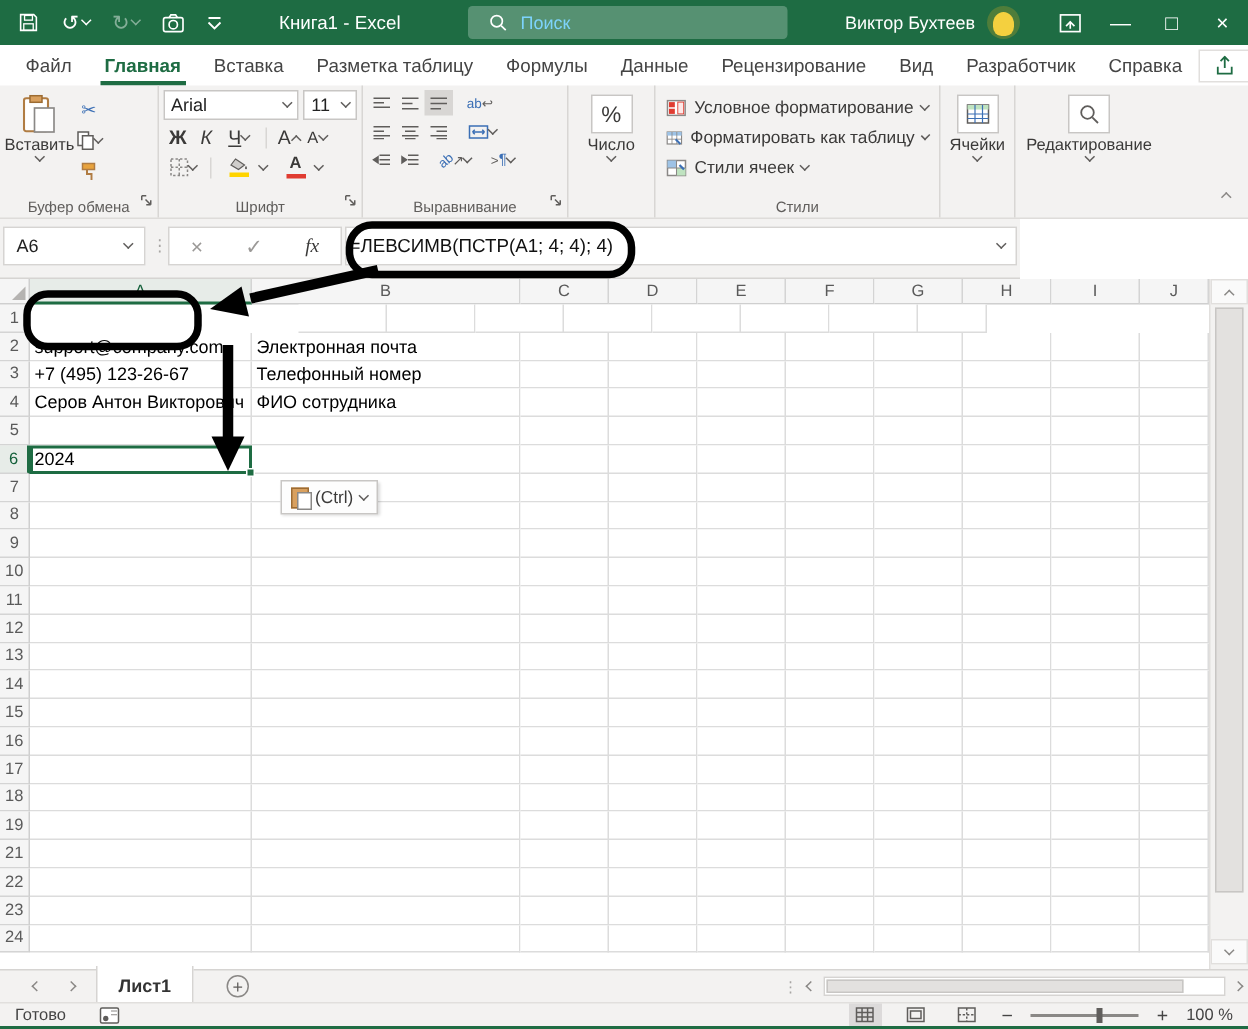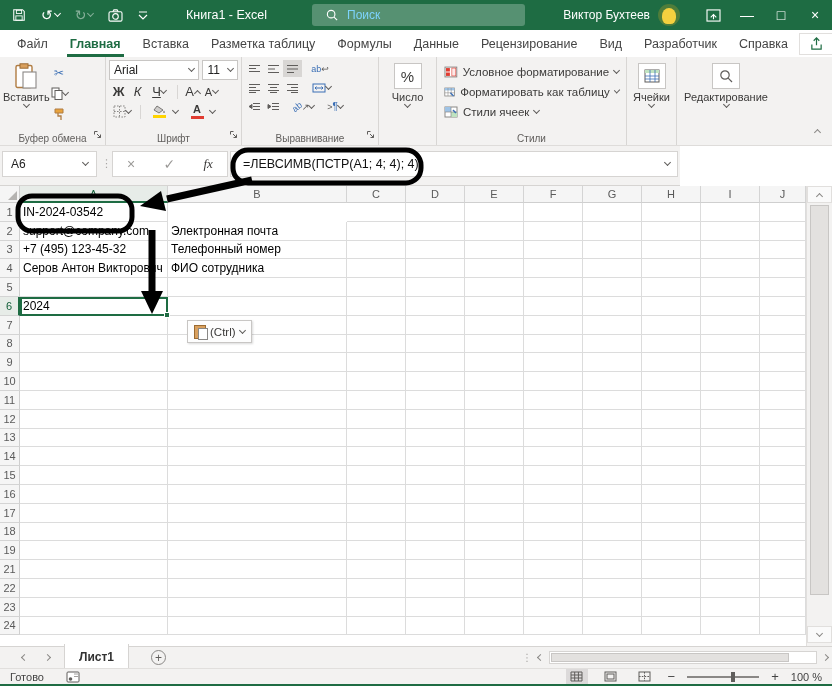--- a/index.html
+++ b/index.html
@@ -65,21 +65,21 @@
         border-bottom:1px solid #d6d4d2;display:flex;align-items:center;}
   .namebox{position:absolute;left:2px;top:5px;width:95px;height:26px;background:#fff;border:1px solid #d6d4d2;
            display:flex;align-items:center;font-size:12px;color:#222;padding-left:8px;}
   .namebox .cv{position:absolute;right:8px;}
   .fgrip{position:absolute;left:101px;top:11px;color:#a8a6a4;font-size:11px;letter-spacing:0;}
   .fbtns{position:absolute;left:112px;top:5px;width:116px;height:26px;background:#fff;border:1px solid #d6d4d2;
          display:flex;align-items:center;justify-content:space-around;}
   .fx{font-style:italic;font-size:13px;color:#3b3a39;font-family:"Liberation Serif",serif;}
   .gmark{color:#9b9997;font-size:14px;}
   .ffield{position:absolute;left:230px;top:5px;right:2px;height:26px;background:#fff;border:1px solid #d6d4d2;
-          display:flex;align-items:center;font-size:12.5px;color:#111;padding-left:12px;}
+          display:flex;align-items:center;font-size:12.5px;color:#111;padding-left:2px;}
   .ffield .cv{position:absolute;right:7px;}
 
   
   .gridwrap{position:absolute;top:186px;left:0;width:806px;height:460px;overflow:hidden;background:#fff;}
   .ghrow{display:flex;height:17px;}
   .corner{width:20px;height:17px;background:#f5f5f5;border-right:1px solid #cfcfcf;border-bottom:1px solid #cfcfcf;position:relative;}
   .corner::after{content:"";position:absolute;right:2px;bottom:2px;border-left:9px solid transparent;border-bottom:9px solid #b5b3b1;}
   .chdr{height:17px;background:#f5f5f5;border-right:1px solid #d4d4d4;border-bottom:1px solid #cfcfcf;
         display:flex;align-items:center;justify-content:center;font-size:11px;color:#5a5a5a;}
   .chdr.hl{background:#e7ece8;border-bottom:2px solid #1e6c43;color:#14603a;}
@@ -493,21 +493,20 @@
         <div class="chdr" style="width: 59px;">D</div>
         <div class="chdr" style="width: 59px;">E</div>
         <div class="chdr" style="width: 59px;">F</div>
         <div class="chdr" style="width: 59px;">G</div>
         <div class="chdr" style="width: 59px;">H</div>
         <div class="chdr" style="width: 59px;">I</div>
         <div class="chdr" style="width: 46px;">J</div>
       </div>
       <div class="grow">
         <div class="rhdr">1</div>
-        <div class="cell" style="width: 148px;">IN-2024-03542</div>
         <div class="cell" style="width: 179px; margin-top: 34px;">Инвентарный номер</div>
         <div class="cell" style="width: 59px;"></div>
         <div class="cell" style="width: 59px;"></div>
         <div class="cell" style="width: 59px;"></div>
         <div class="cell" style="width: 59px;"></div>
         <div class="cell" style="width: 59px;"></div>
         <div class="cell" style="width: 59px;"></div>
         <div class="cell" style="width: 59px;"></div>
         <div class="cell" style="width: 46px;"></div>
       </div>
@@ -519,21 +518,21 @@
         <div class="cell" style="width: 59px;"></div>
         <div class="cell" style="width: 59px;"></div>
         <div class="cell" style="width: 59px;"></div>
         <div class="cell" style="width: 59px;"></div>
         <div class="cell" style="width: 59px;"></div>
         <div class="cell" style="width: 59px;"></div>
         <div class="cell" style="width: 46px;"></div>
       </div>
       <div class="grow">
         <div class="rhdr">3</div>
-        <div class="cell" style="width: 148px;">+7 (495) 123-45-32</div>
+        <div class="cell" style="width: 148px;">+7 (495) 123-26-67</div>
         <div class="cell" style="width: 179px;">Телефонный номер</div>
         <div class="cell" style="width: 59px;"></div>
         <div class="cell" style="width: 59px;"></div>
         <div class="cell" style="width: 59px;"></div>
         <div class="cell" style="width: 59px;"></div>
         <div class="cell" style="width: 59px;"></div>
         <div class="cell" style="width: 59px;"></div>
         <div class="cell" style="width: 59px;"></div>
         <div class="cell" style="width: 46px;"></div>
       </div>

